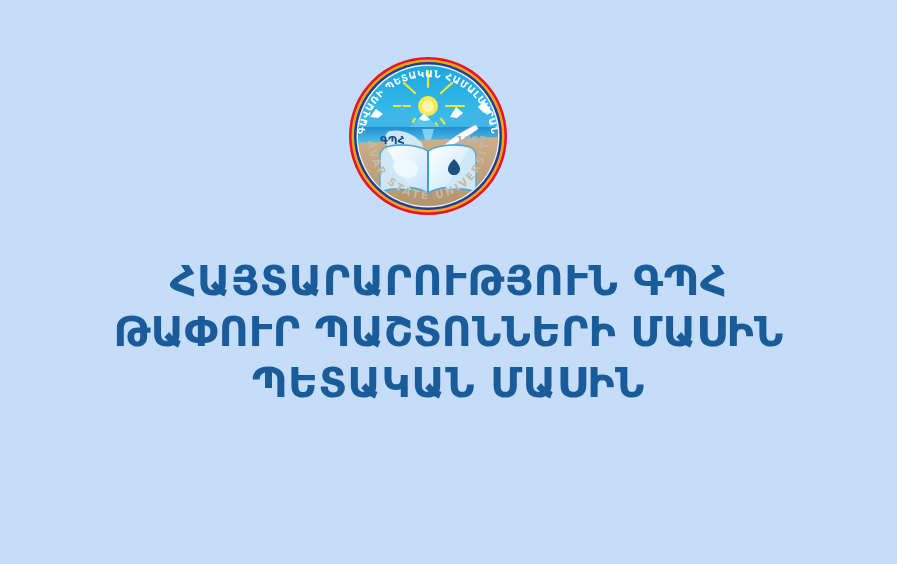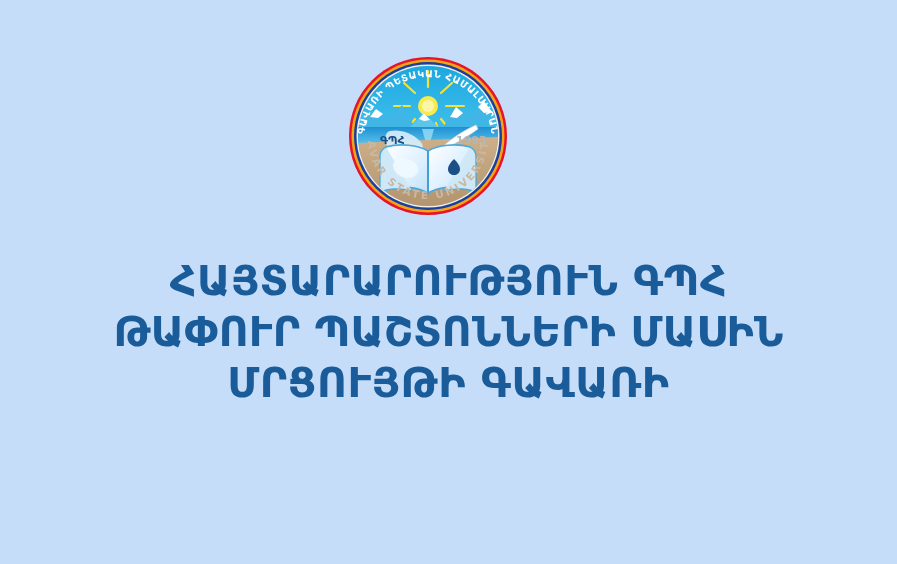--- a/index.html
+++ b/index.html
@@ -158,16 +158,16 @@
 
       <text font-family="DejaVu Sans, sans-serif" font-size="10.5" font-weight="bold" fill="#c9b9a4" letter-spacing="2.4">
         <textPath href="#arcBot" startOffset="50%" text-anchor="middle" id="arc-bot-path">GAVAR STATE UNIVERSITY</textPath>
       </text>
     </svg>
   </div>
 
   <div id="heading">
     <span class="hline" id="hline-1">ՀԱՅՏԱՐԱՐՈՒԹՅՈՒՆ ԳՊՀ</span>
     <span class="hline" id="hline-2">ԹԱՓՈՒՐ ՊԱՇՏՈՆՆԵՐԻ ՄԱՍԻՆ</span>
-    <span class="hline" id="hline-3">ՄՐՑՈՒՅԹԻ ԳԱՎԱՌԻ</span>
+    <span class="hline" id="hline-3">ՊԵՏԱԿԱՆ ՄԱՍԻՆ</span>
   </div>
 
 </div>
 
 </body></html>

